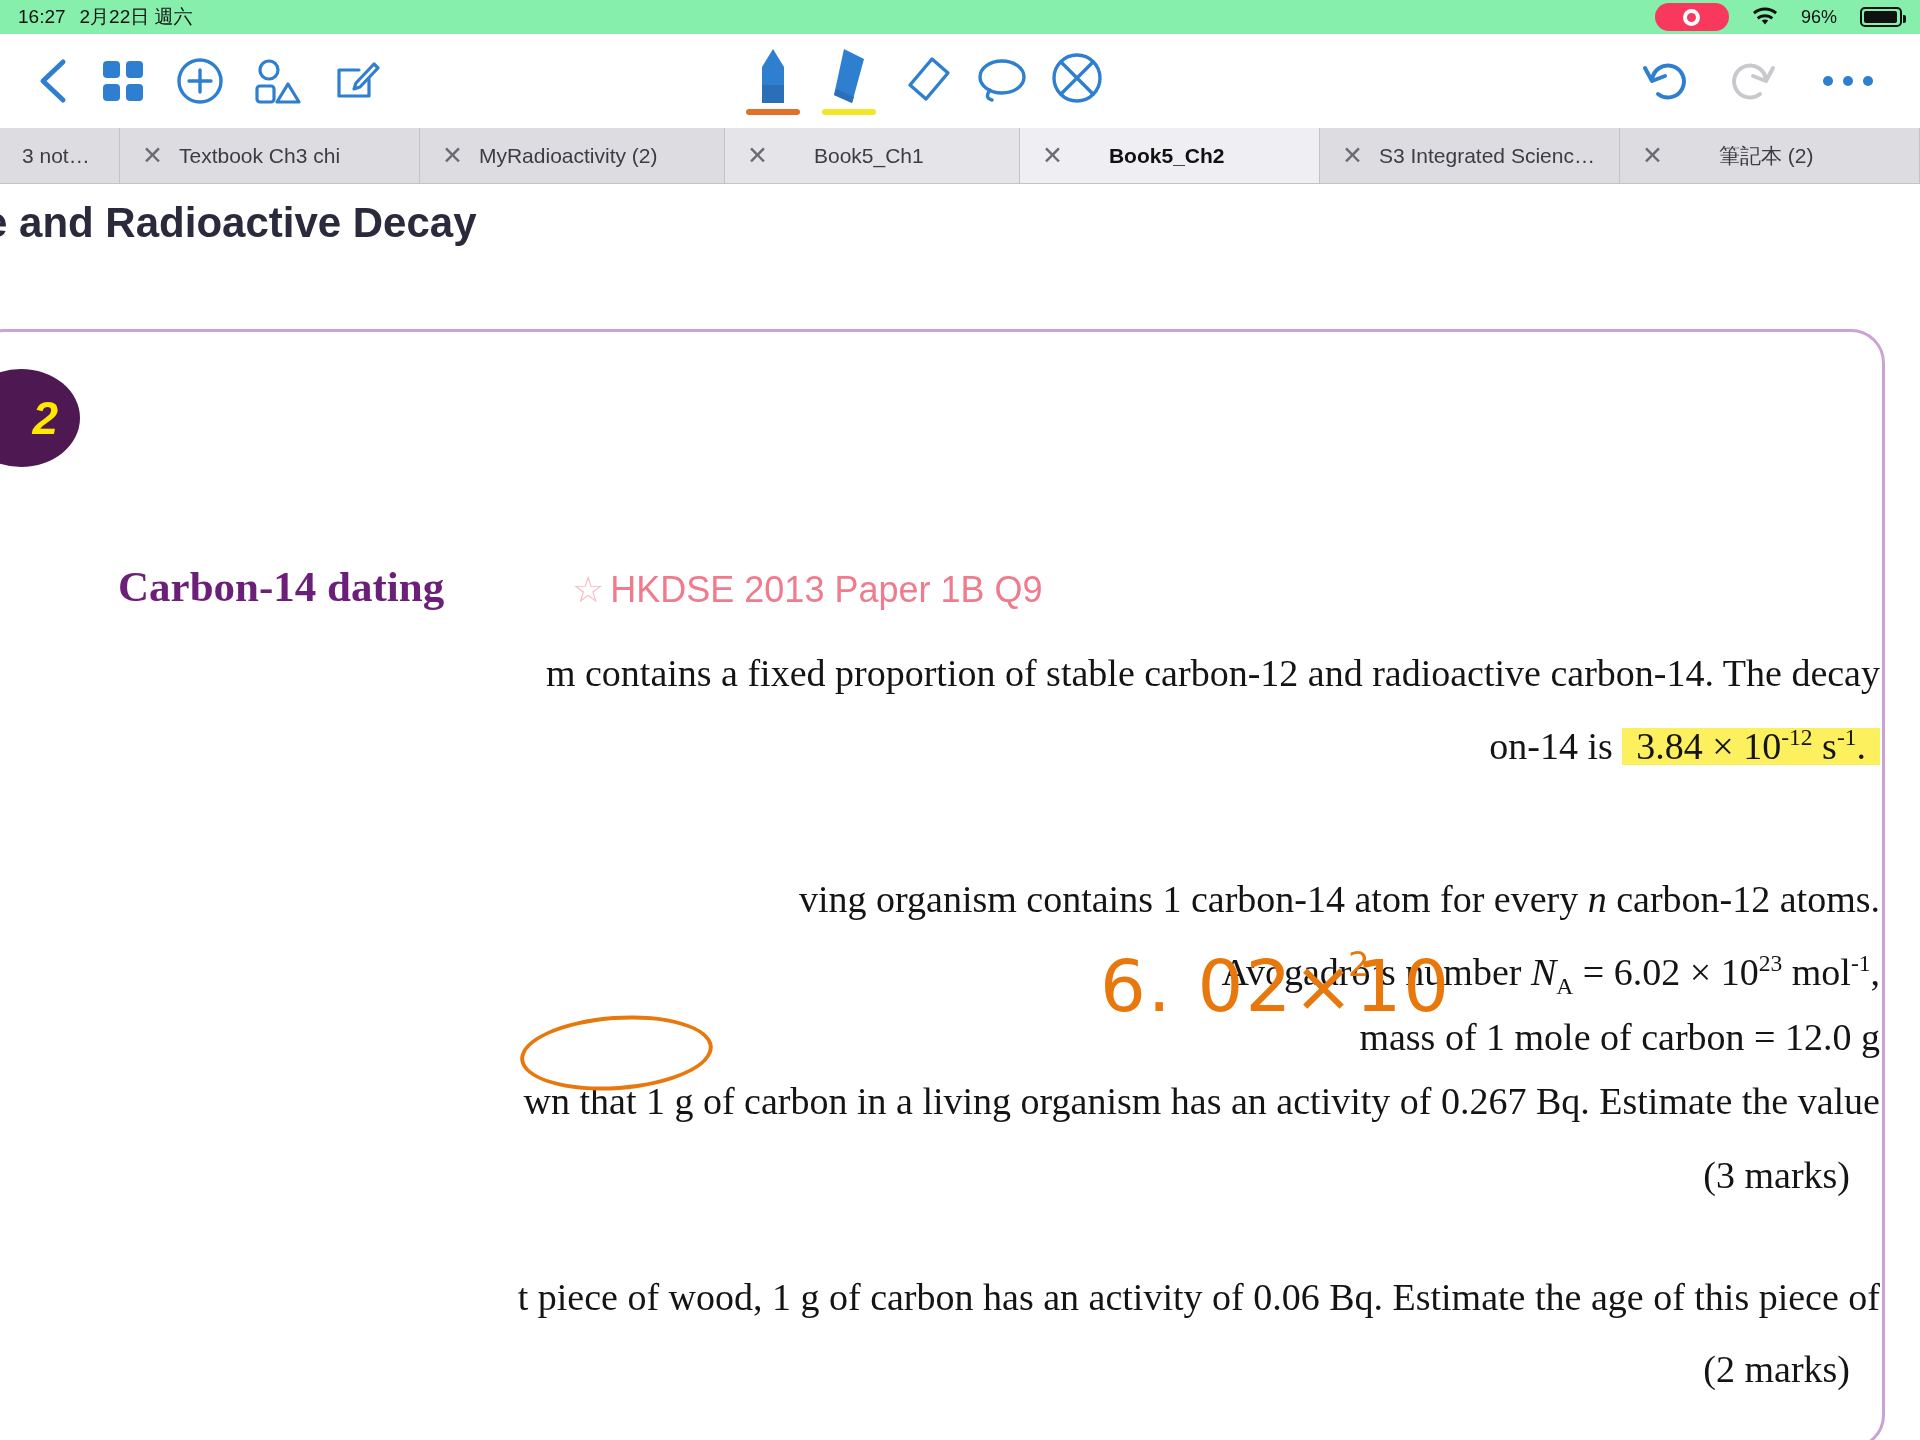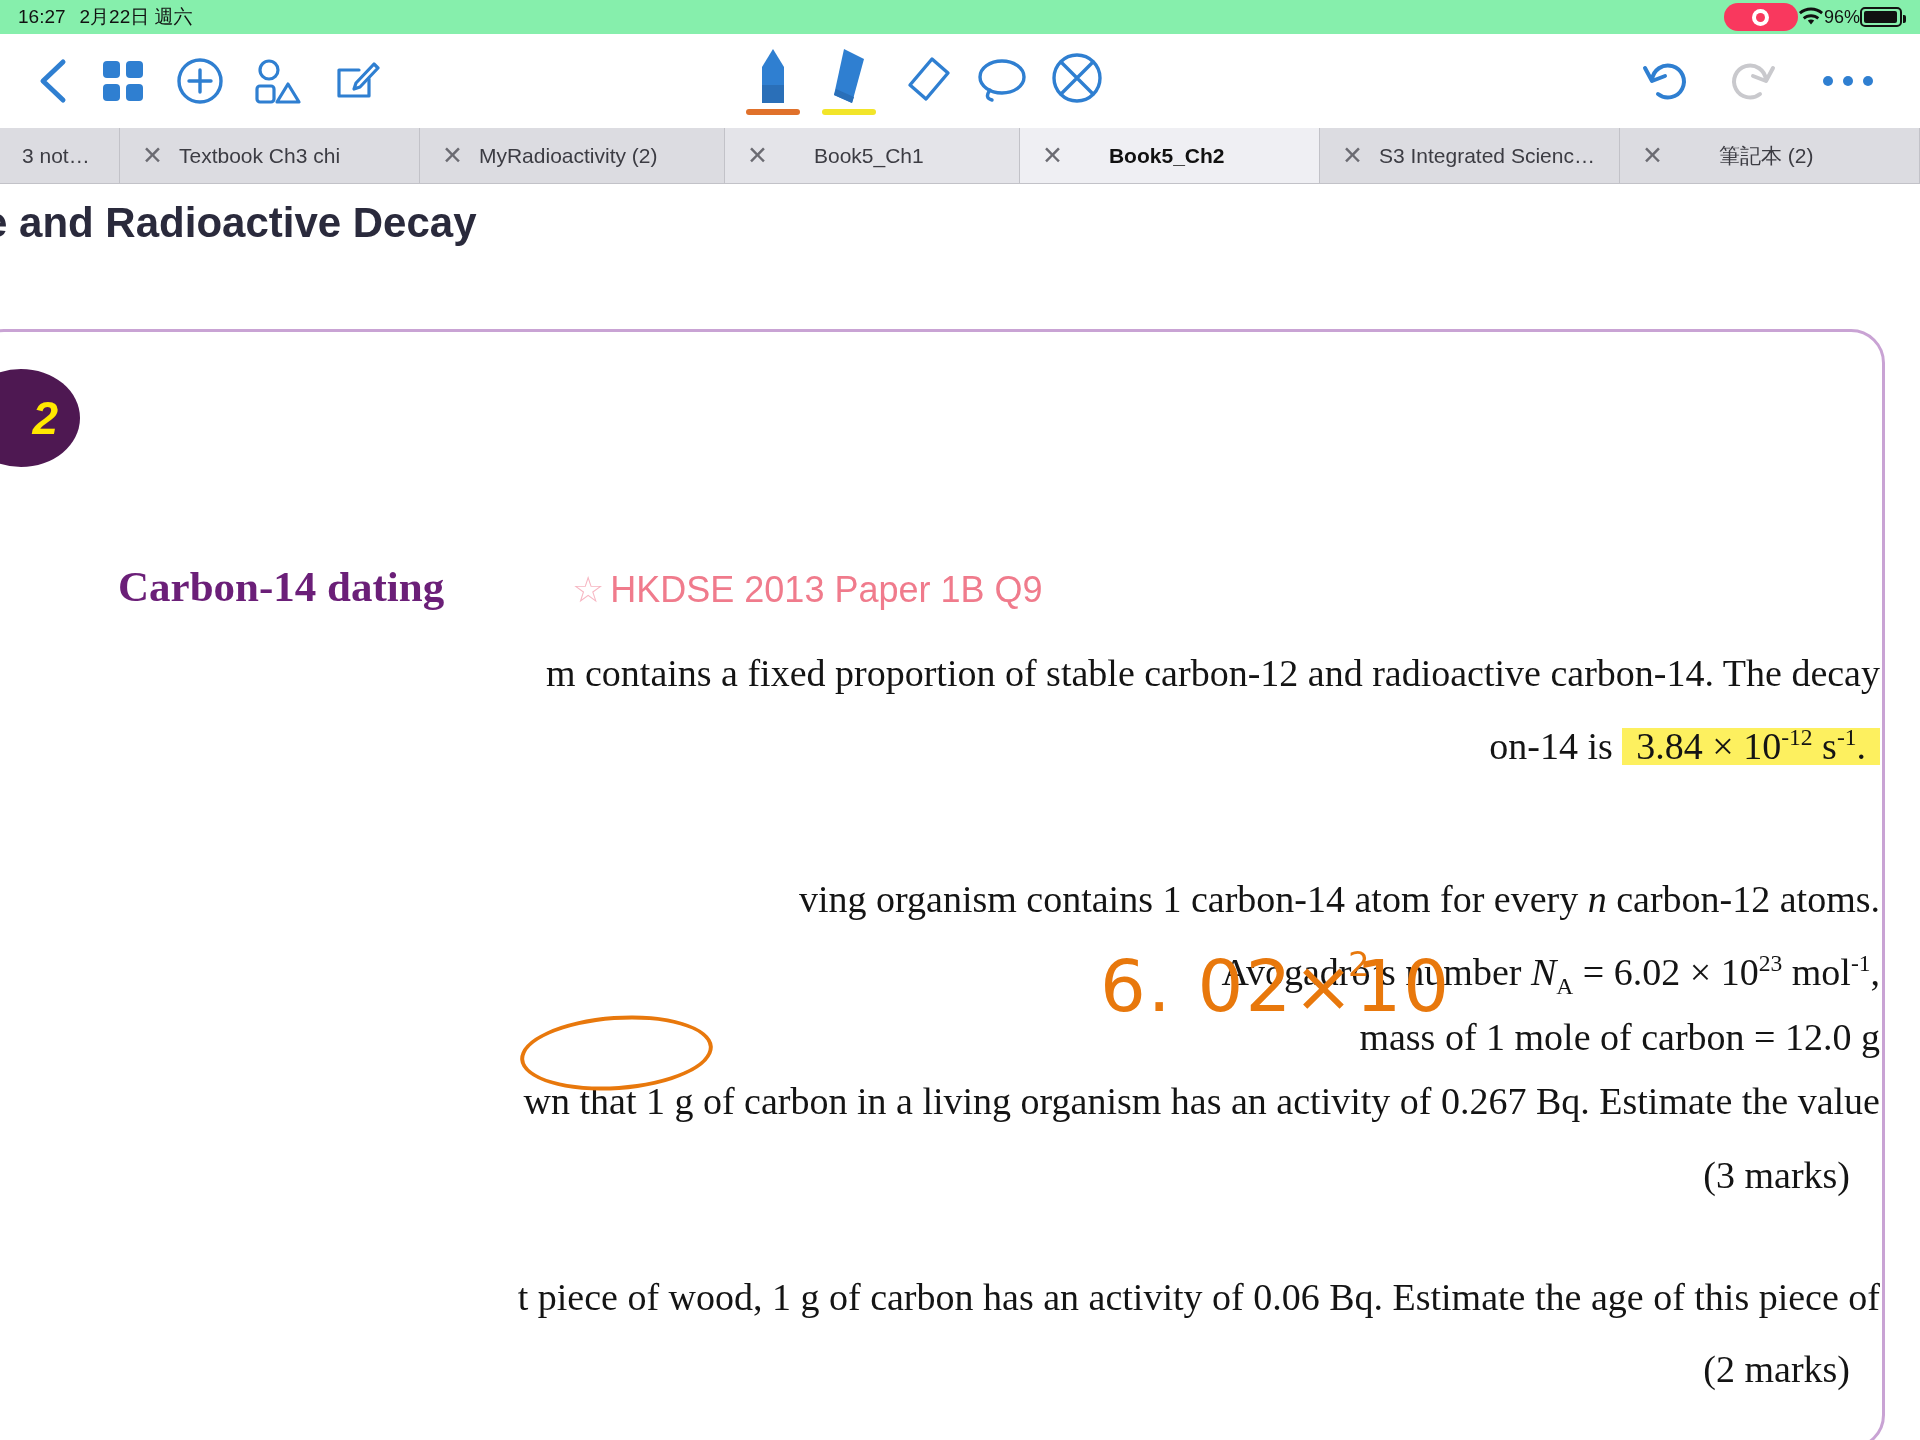--- a/index.html
+++ b/index.html
@@ -11,21 +11,21 @@
   }
   #app { position: relative; width: 1920px; height: 1440px; background:#86efac; }
 
   
   .statusbar {
     position: absolute; top: 0; left: 0; width: 1920px; height: 34px;
     display: flex; align-items: center; padding: 0 18px;
     font-size: 19px; color: #111;
   }
   .status-left { display: flex; align-items: center; gap: 14px; font-weight: 500;}
-  .status-right { margin-left: auto; display: flex; align-items: center; gap: 0; }
+  .status-right { margin-left: auto; display: flex; align-items: center; gap: 23px; }
   .rec-pill {
     width: 74px; height: 28px; border-radius: 14px; background: #f9385e;
     display: flex; align-items: center; justify-content: center;
   }
   .rec-dot { width: 17px; height: 17px; border-radius: 50%; background:#fff; position: relative;}
   .rec-dot::after{ content:""; position:absolute; inset:4px; background:#f9385e; border-radius:50%;}
   .wifi { width: 26px; height: 20px; display:block; }
   .batt-text { font-size: 18px; color:#111; }
   .batt {
     width: 42px; height: 20px; border: 2px solid #111; border-radius: 5px;

